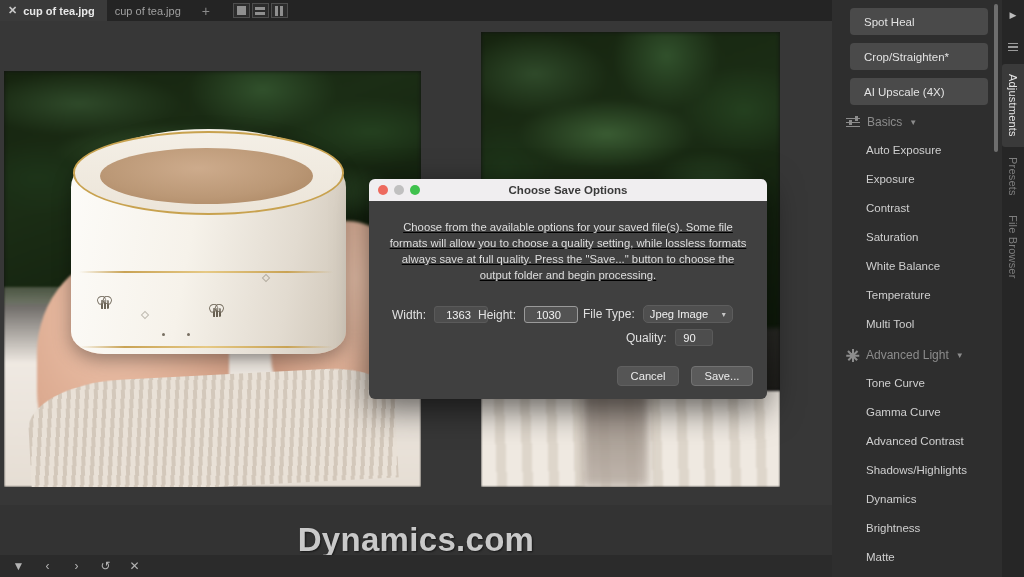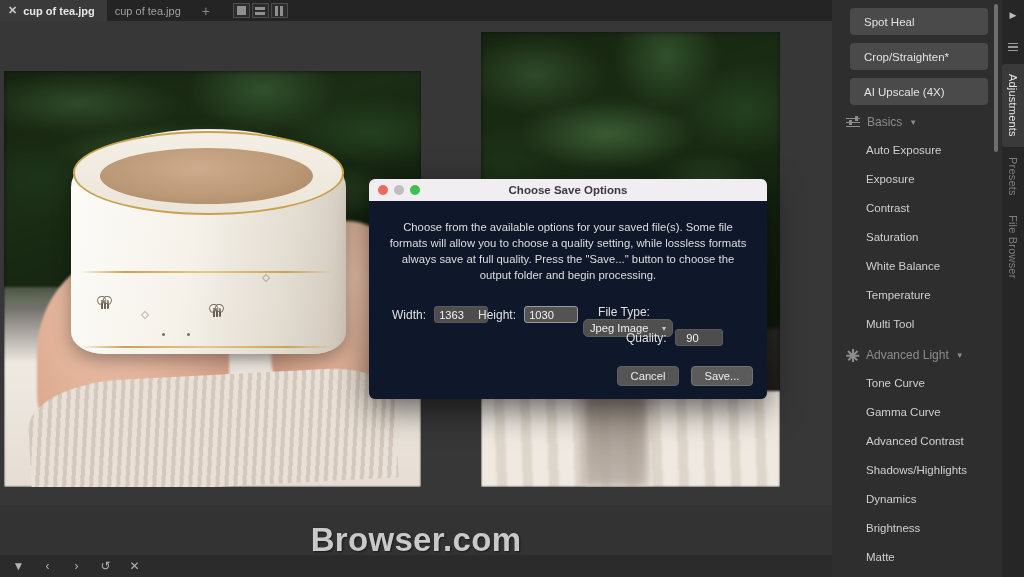--- a/index.html
+++ b/index.html
@@ -268,23 +268,24 @@
     writing-mode: vertical-rl; text-orientation: mixed;
     display: flex; align-items: center; justify-content: center;
     width: 22px; font-size: 11px; color: #7e7e7e; cursor: default;
     padding: 10px 0; letter-spacing: .2px;
   }
   .vtab.active { background: #3a3a3a; color: #e6e6e6; border-radius: 3px 0 0 3px; }
 
   
   #dialog {
     position: absolute; left: 369px; top: 179px; width: 398px; height: 220px;
-    background: #0f172a; border-radius: 6px;
+    background: #404040; border-radius: 6px;
     box-shadow: 0 10px 34px rgba(0,0,0,.6);
     overflow: hidden;
+    text-decoration: underline;
   }
   #dialog-titlebar {
     height: 22px; background: #f0eef0; display: flex; align-items: center;
     position: relative;
   }
   #dialog-title {
     position: absolute; left: 0; right: 0; text-align: center;
     font-size: 11.5px; font-weight: bold; color: #3a3a3a;
   }
   .traffic { display: flex; gap: 6px; margin-left: 9px; z-index: 2; }
@@ -297,21 +298,21 @@
   #dialog-desc {
     font-size: 11.3px; line-height: 1.42; text-align: center; color: #dedede;
     padding: 0 2px;
   }
   #fields { margin-top: 19px; position: relative; height: 56px; }
   .fieldrow { display: flex; align-items: center; }
   .flabel { font-size: 12px; color: #e0e0e0; }
   .fbox {
     background: #4d4d4d; border: 1px solid #5a5a5a; border-radius: 3px;
     height: 17px; display: flex; align-items: center; justify-content: flex-end;
-    padding: 0 23px; font-size: 11.2px; color: #f0f0f0; cursor: text;
+    padding: 0 16px; font-size: 11.2px; color: #f0f0f0; cursor: text;
   }
   .fbox.focused { border-color: #9a9a9a; background: #535353; }
 
   .selectbox {
     background: #4f4f4f; border: 1px solid #5d5d5d; border-radius: 5px;
     height: 18px; width: 90px; display: flex; align-items: center;
     padding: 0 6px; font-size: 11.2px; color: #f0f0f0;
     justify-content: space-between; cursor: default;
   }
   .selectbox .chev { font-size: 8px; color: #c7c7c7; }
@@ -384,21 +385,21 @@
         <div class="leaves"></div>
         <div class="table"></div>
         <div class="cup"></div>
         <div class="tea"></div>
         <div class="sweater-bg"></div>
         <div class="shadowband"></div>
       </div>
     </div>
 
     <div id="filmstrip">
-      <div id="watermark">Browser.com</div>
+      <div id="watermark">Dynamics.com</div>
       <div id="bottombar">
         <span class="bicon">▼</span>
         <span class="bicon">‹</span>
         <span class="bicon">›</span>
         <span class="bicon">↺</span>
         <span class="bicon">✕</span>
       </div>
     </div>
   </div>
 
@@ -480,21 +481,21 @@
 
         <div class="fieldrow" style="position:absolute; left:9px; top:4px;">
           <span class="flabel">Width:</span>
           <span class="fbox" style="width:54px; margin-left:8px;">1363</span>
         </div>
         <div class="fieldrow" style="position:absolute; left:95px; top:4px;">
           <span class="flabel">Height:</span>
           <span class="fbox focused" style="width:54px; margin-left:8px;">1030</span>
         </div>
 
-        <div class="fieldrow" style="position:absolute; left:192px; top:3px;flex-direction:column;">
+        <div class="fieldrow" style="position:absolute; left:200px; top:3px;">
           <span class="flabel">File Type:</span>
           <span class="selectbox" style="margin-left:8px;">
             <span>Jpeg Image</span>
             <span class="chev">▾</span>
           </span>
         </div>
 
         <div class="fieldrow" style="position:absolute; left:243px; top:27px;">
           <span class="flabel">Quality:</span>
           <span class="fbox" style="width:38px; margin-left:8px;">90</span>

